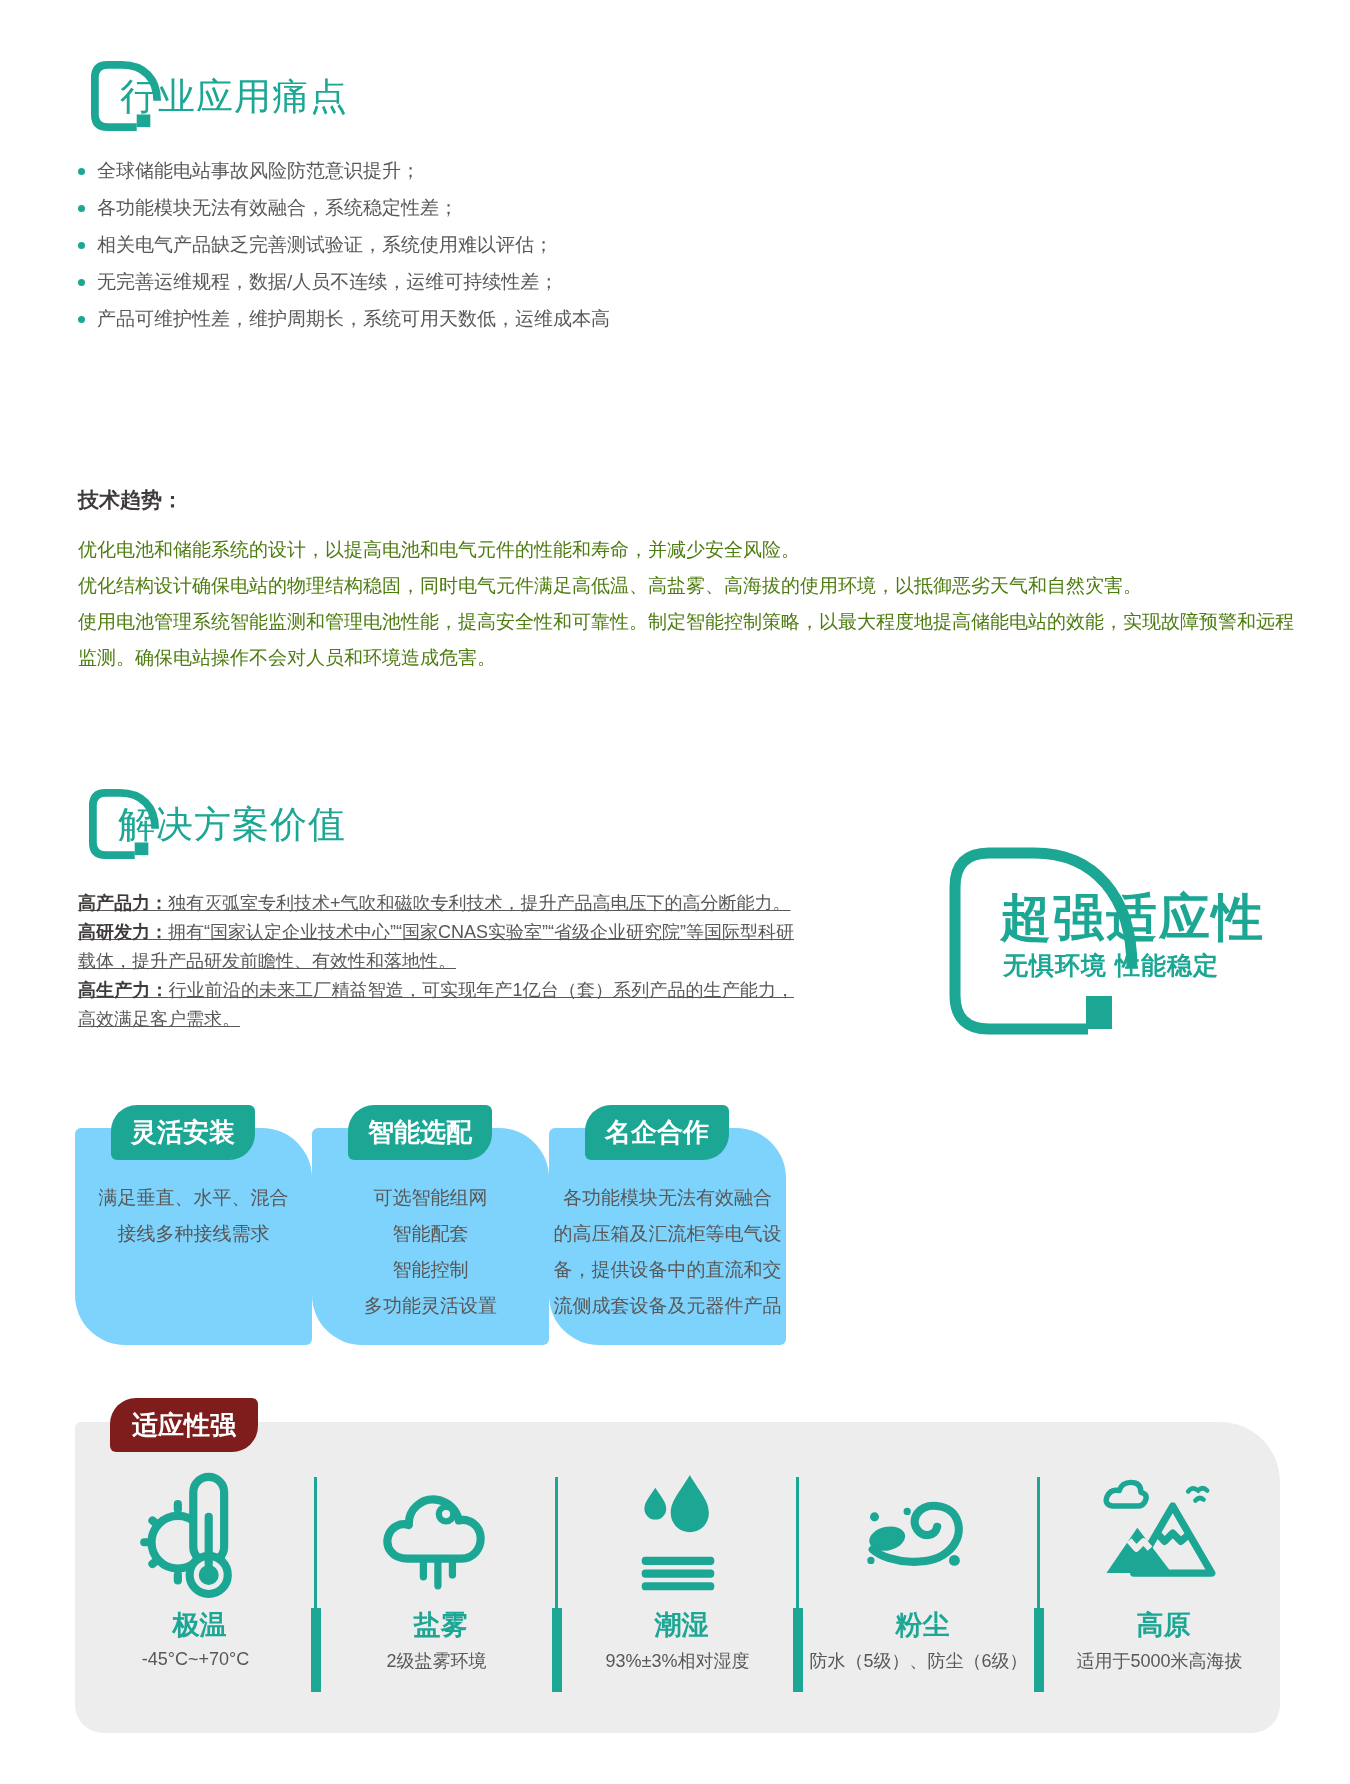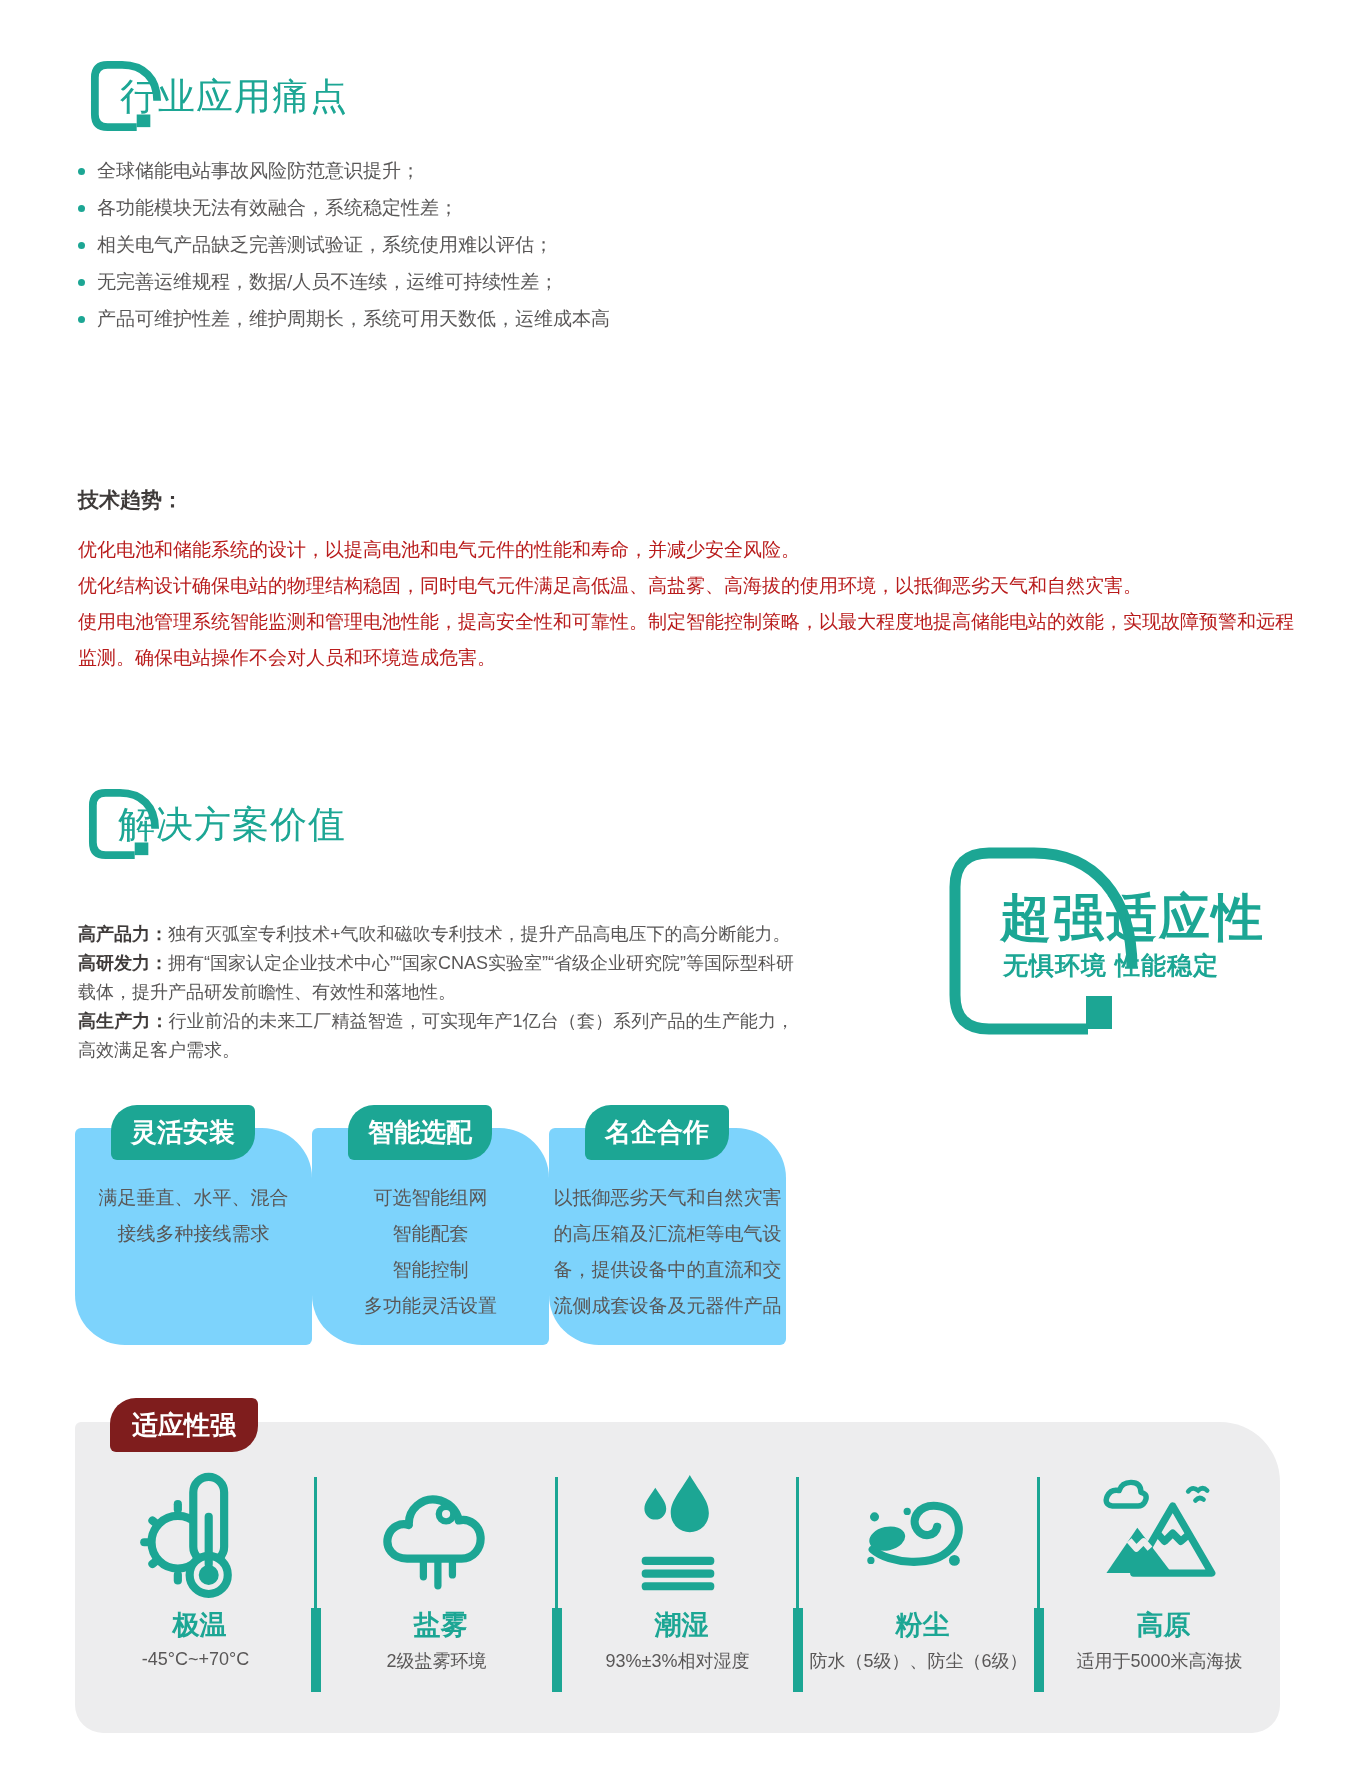--- a/index.html
+++ b/index.html
@@ -16,24 +16,24 @@
   #hdr2 { left:88px; top:788px; }
 
   
   #bullets { position:absolute; left:78px; top:160px; }
   .bullet { display:flex; align-items:flex-start; margin-bottom:15px; font-size:19px; color:#595757; line-height:22px; }
   .dot { flex:0 0 auto; width:7px; height:7px; border-radius:50%; background:#1CA694; margin:8px 12px 0 0; }
 
   
   #trends { position:absolute; left:78px; top:486px; width:1216px; }
   .trend-heading { font-size:21px; font-weight:700; color:#3F3B3A; margin:0 0 18px 0; }
-  .trend-p { font-size:19px; line-height:36px; color:#b91c1c; margin:0; text-align:justify; }
-
-  
-  #values { position:absolute; left:78px; top:920px; width:716px; font-size:18px; line-height:29px; color:#595757; text-align:justify; }
+  .trend-p { font-size:19px; line-height:36px; color:#4d7c0f; margin:0; text-align:justify; }
+
+  
+  #values { position:absolute; left:78px; top:889px; width:716px; font-size:18px; line-height:29px; color:#595757; text-align:justify;text-decoration:underline; }
   #values p { margin:0; }
   #values b { color:#3F3B3A; }
 
   
   #callout { position:absolute; left:948px; top:846px; width:400px; height:200px; }
   .frame-svg { position:absolute; left:0; top:0; width:190px; height:190px; }
   .callout-title { position:absolute; left:52px; top:38px; font-size:51px; font-weight:700; color:#1CA694;
                    letter-spacing:2px; white-space:nowrap; }
   .callout-sub { position:absolute; left:55px; top:103px; font-size:25px; font-weight:700; color:#1CA694;
                  letter-spacing:1px; white-space:nowrap; }
@@ -140,21 +140,21 @@
       <div class="card-body">
         <div>可选智能组网</div>
         <div>智能配套</div>
         <div>智能控制</div>
         <div>多功能灵活设置</div>
       </div>
     </div>
     <div class="card">
       <div class="card-badge">名企合作</div>
       <div class="card-body">
-        <div>以抵御恶劣天气和自然灾害</div>
+        <div>各功能模块无法有效融合</div>
         <div>的高压箱及汇流柜等电气设</div>
         <div>备，提供设备中的直流和交</div>
         <div>流侧成套设备及元器件产品</div>
       </div>
     </div>
   </div>
 
   <div id="panel">
     <div class="panel-badge">适应性强</div>
     <div class="panel-body">

